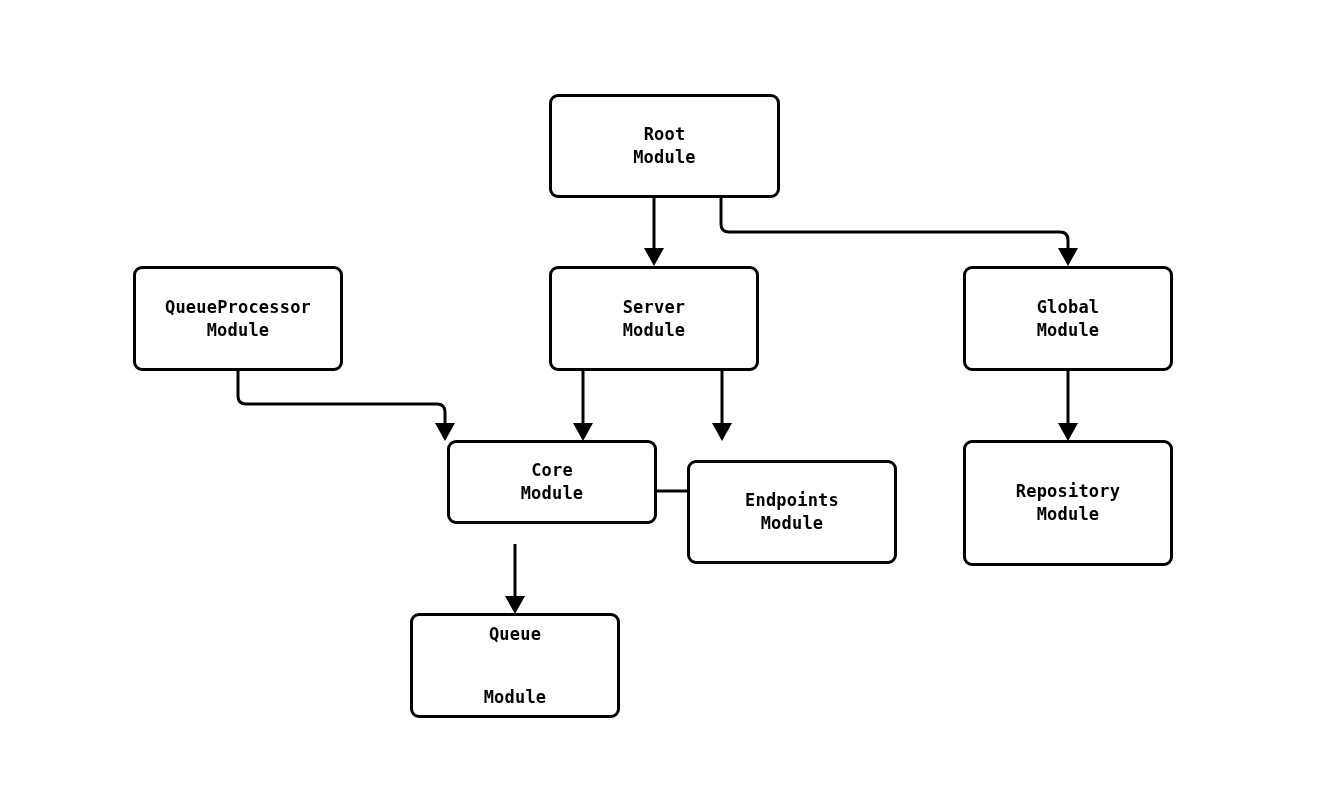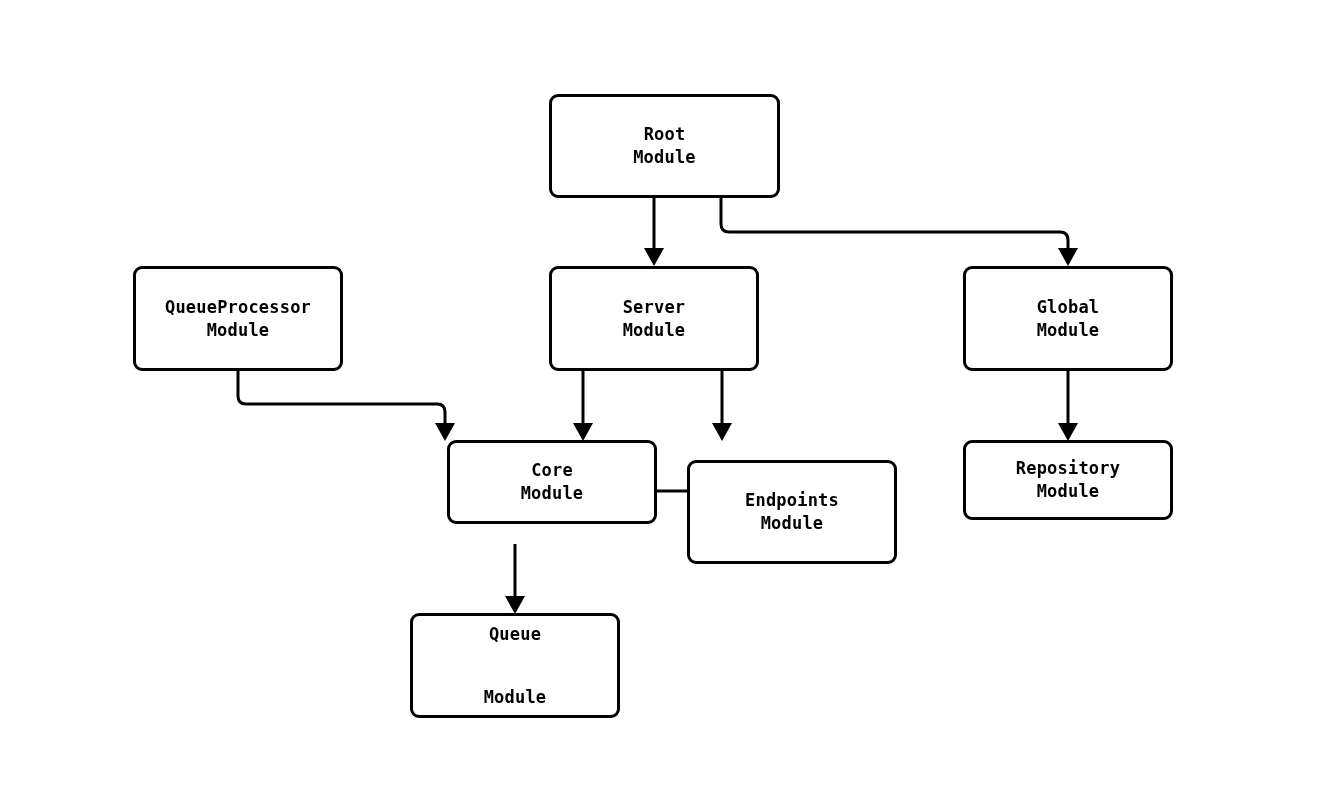--- a/index.html
+++ b/index.html
@@ -115,21 +115,21 @@
   <div class="node" style="left:410px; top:440px; width:210px; height:84px;margin-left:37px;">
     <span class="node-line">Core</span>
     <span class="node-line">Module</span>
   </div>
 
   <div class="node" style="left:687px; top:460px; width:210px; height:104px;">
     <span class="node-line">Endpoints</span>
     <span class="node-line">Module</span>
   </div>
 
-  <div class="node" style="left:963px; top:440px; width:210px; height:80px;">
+  <div class="node" style="left:963px; top:440px; width:210px; height:126px;">
     <span class="node-line">Repository</span>
     <span class="node-line">Module</span>
   </div>
 
   <div class="node" style="left:410px; top:613px; width:210px; height:105px;gap:40px;">
     <span class="node-line">Queue</span>
     <span class="node-line">Module</span>
   </div>
 
 </div>

